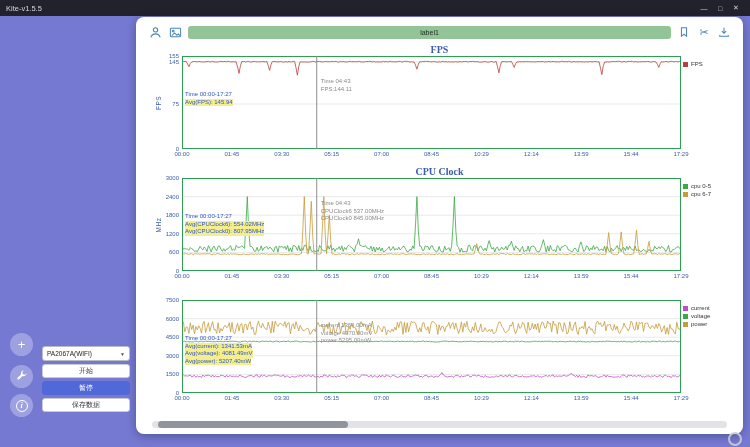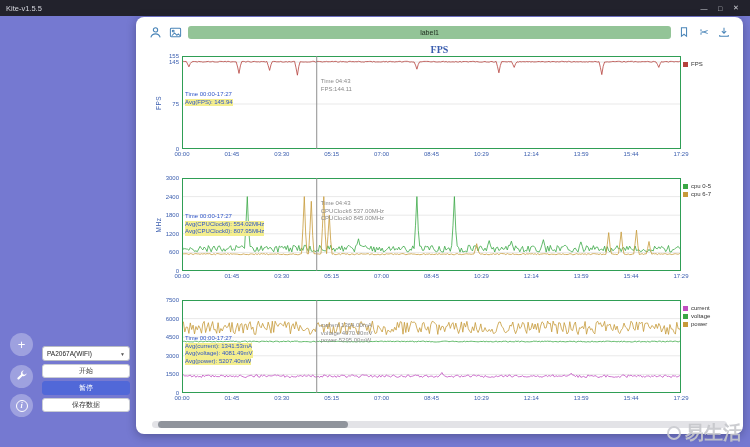--- a/index.html
+++ b/index.html
@@ -120,20 +120,21 @@
             <span class="cursor-line">FPS:144.11</span>
           </div></div>
       <div class="chart-legend">
           <div class="legend-item">
             <span class="legend-swatch" style="background: rgb(181, 65, 60);"></span>
             <span>FPS</span>
           </div>
         </div>
     </section>
     <section class="chart-section">
+      <h3 class="chart-title">CPU Clock</h3>
       <div class="chart-body"><svg width="499" height="93">
             <line x1="0" y1="74.4" x2="499" y2="74.4" stroke="#e9e9e9" stroke-width="1"></line>
             <line x1="0" y1="55.8" x2="499" y2="55.8" stroke="#e9e9e9" stroke-width="1"></line>
             <line x1="0" y1="37.2" x2="499" y2="37.2" stroke="#e9e9e9" stroke-width="1"></line>
             <line x1="0" y1="18.599999999999994" x2="499" y2="18.599999999999994" stroke="#e9e9e9" stroke-width="1"></line>
             <polyline points="0.0,68.1 1.4,71.2 2.8,70.6 4.2,71.0 5.6,71.2 6.9,72.3 8.3,69.5 9.7,70.9 11.1,71.4 12.5,73.4 13.9,72.8 15.3,73.7 16.7,71.0 18.1,68.3 19.5,70.5 20.8,71.9 22.2,69.0 23.6,70.6 25.0,73.5 26.4,67.6 27.8,70.3 29.2,73.8 30.6,69.9 32.0,68.0 33.4,70.9 34.7,72.7 36.1,68.5 37.5,67.9 38.9,71.1 40.3,73.3 41.7,70.7 43.1,73.2 44.5,71.1 45.9,70.9 47.3,69.2 48.6,67.7 50.0,72.4 51.4,71.1 52.8,72.4 54.2,67.4 55.6,69.3 57.0,69.3 58.4,69.1 59.8,67.6 61.2,69.2 62.5,70.4 63.9,47.2 65.3,18.6 66.7,52.5 68.1,68.5 69.5,68.5 70.9,70.0 72.3,73.3 73.7,73.2 75.1,69.3 76.4,73.3 77.8,72.0 79.2,67.8 80.6,72.6 82.0,69.9 83.4,69.3 84.8,68.5 86.2,71.2 87.6,69.5 89.0,69.8 90.3,71.9 91.7,73.8 93.1,69.0 94.5,68.5 95.9,74.1 97.3,68.0 98.7,69.2 100.1,68.3 101.5,70.3 102.9,68.3 104.2,71.6 105.6,67.5 107.0,73.4 108.4,69.9 109.8,73.9 111.2,67.5 112.6,67.8 114.0,68.9 115.4,72.5 116.8,67.5 118.1,73.0 119.5,69.9 120.9,72.4 122.3,67.4 123.7,67.3 125.1,71.0 126.5,73.6 127.9,68.0 129.3,73.1 130.7,73.4 132.0,72.3 133.4,74.0 134.8,71.9 136.2,73.6 137.6,67.3 139.0,69.7 140.4,72.2 141.8,72.5 143.2,73.0 144.6,71.8 145.9,67.8 147.3,71.2 148.7,67.3 150.1,72.0 151.5,70.1 152.9,73.4 154.3,70.6 155.7,71.2 157.1,68.7 158.5,71.8 159.8,67.8 161.2,73.3 162.6,69.4 164.0,71.5 165.4,68.5 166.8,67.3 168.2,68.7 169.6,69.6 171.0,70.8 172.4,73.8 173.7,68.0 175.1,66.2 176.5,60.8 177.9,67.2 179.3,67.7 180.7,68.4 182.1,68.6 183.5,67.6 184.9,69.8 186.3,70.5 187.6,71.3 189.0,68.2 190.4,73.1 191.8,68.9 193.2,74.0 194.6,69.4 196.0,72.0 197.4,69.2 198.8,72.9 200.2,70.1 201.5,73.9 202.9,73.2 204.3,71.8 205.7,70.6 207.1,68.7 208.5,72.5 209.9,70.8 211.3,68.5 212.7,72.2 214.1,70.5 215.4,71.8 216.8,69.1 218.2,72.0 219.6,70.5 221.0,68.4 222.4,68.6 223.8,71.5 225.2,73.8 226.6,73.6 228.0,71.2 229.3,72.3 230.7,67.9 232.1,70.6 233.5,47.2 234.9,18.6 236.3,52.5 237.7,68.1 239.1,68.3 240.5,72.4 241.9,72.2 243.2,68.0 244.6,68.8 246.0,68.5 247.4,72.0 248.8,68.2 250.2,67.6 251.6,70.8 253.0,72.9 254.4,73.7 255.8,73.0 257.1,68.4 258.5,72.9 259.9,73.9 261.3,74.0 262.7,68.2 264.1,72.1 265.5,70.6 266.9,69.8 268.3,73.3 269.7,67.5 271.0,47.2 272.4,18.6 273.8,52.5 275.2,67.9 276.6,69.6 278.0,74.1 279.4,70.1 280.8,74.0 282.2,73.6 283.6,73.2 284.9,74.0 286.3,67.4 287.7,67.4 289.1,71.4 290.5,72.9 291.9,68.0 293.3,67.8 294.7,68.8 296.1,73.0 297.5,68.8 298.8,68.0 300.2,70.5 301.6,72.7 303.0,70.1 304.4,72.8 305.8,67.1 307.2,62.6 308.6,67.9 310.0,71.1 311.4,69.4 312.7,74.0 314.1,69.9 315.5,69.1 316.9,72.5 318.3,71.6 319.7,69.1 321.1,71.3 322.5,71.0 323.9,68.3 325.3,72.0 326.6,67.4 328.0,67.3 329.4,63.2 330.8,68.1 332.2,72.5 333.6,67.8 335.0,70.2 336.4,70.7 337.8,73.8 339.2,70.6 340.5,68.4 341.9,73.9 343.3,72.4 344.7,73.1 346.1,68.1 347.5,73.6 348.9,68.9 350.3,68.2 351.7,68.1 353.1,69.7 354.4,73.1 355.8,73.6 357.2,73.9 358.6,71.0 360.0,66.6 361.4,61.7 362.8,67.5 364.2,74.1 365.6,68.1 367.0,73.2 368.3,67.4 369.7,71.4 371.1,72.7 372.5,71.7 373.9,73.8 375.3,67.6 376.7,69.0 378.1,72.8 379.5,68.9 380.9,68.9 382.2,67.5 383.6,67.4 385.0,68.8 386.4,72.0 387.8,72.2 389.2,73.7 390.6,73.8 392.0,70.7 393.4,70.2 394.8,72.7 396.1,73.9 397.5,67.6 398.9,63.9 400.3,68.3 401.7,73.6 403.1,72.3 404.5,67.8 405.9,68.8 407.3,72.8 408.7,69.9 410.0,71.6 411.4,67.6 412.8,71.3 414.2,69.1 415.6,69.1 417.0,72.6 418.4,71.6 419.8,71.0 421.2,72.7 422.6,68.2 423.9,73.7 425.3,68.6 426.7,72.8 428.1,73.9 429.5,70.3 430.9,72.8 432.3,71.6 433.7,70.0 435.1,67.7 436.5,70.9 437.8,70.1 439.2,73.6 440.6,69.8 442.0,69.7 443.4,72.6 444.8,68.4 446.2,71.6 447.6,68.1 449.0,70.5 450.4,71.9 451.7,72.5 453.1,68.0 454.5,72.6 455.9,72.0 457.3,72.1 458.7,73.7 460.1,72.9 461.5,71.3 462.9,72.8 464.3,73.5 465.6,73.5 467.0,71.3 468.4,73.3 469.8,72.1 471.2,73.0 472.6,68.2 474.0,70.4 475.4,70.8 476.8,68.8 478.2,70.6 479.5,68.4 480.9,69.6 482.3,70.5 483.7,73.6 485.1,71.3 486.5,67.5 487.9,73.9 489.3,74.0 490.7,71.6 492.1,71.6 493.4,70.2 494.8,69.4 496.2,68.4 497.6,70.4 499.0,71.6 " fill="none" stroke="#3aa845" stroke-width="0.8"></polyline>
             <polyline points="0.0,75.6 1.4,75.8 2.8,75.8 4.2,75.7 5.6,76.0 6.9,76.5 8.3,75.6 9.7,75.8 11.1,76.6 12.5,75.8 13.9,75.6 15.3,75.9 16.7,75.9 18.1,76.3 19.5,75.7 20.8,76.1 22.2,75.6 23.6,76.1 25.0,75.6 26.4,75.8 27.8,75.6 29.2,76.5 30.6,76.5 32.0,75.7 33.4,76.7 34.7,75.6 36.1,75.6 37.5,76.0 38.9,76.3 40.3,76.2 41.7,76.0 43.1,75.8 44.5,76.5 45.9,75.5 47.3,76.6 48.6,75.6 50.0,76.2 51.4,75.9 52.8,76.0 54.2,76.1 55.6,76.2 57.0,76.5 58.4,76.6 59.8,76.5 61.2,75.9 62.5,76.2 63.9,76.5 65.3,76.4 66.7,76.7 68.1,76.0 69.5,75.9 70.9,76.1 72.3,76.6 73.7,75.6 75.1,76.6 76.4,75.6 77.8,76.5 79.2,75.5 80.6,76.0 82.0,75.6 83.4,76.4 84.8,75.6 86.2,76.7 87.6,76.2 89.0,76.1 90.3,76.1 91.7,76.2 93.1,75.9 94.5,76.3 95.9,75.5 97.3,76.3 98.7,76.4 100.1,76.5 101.5,76.0 102.9,76.6 104.2,76.6 105.6,76.7 107.0,76.3 108.4,76.1 109.8,76.2 111.2,75.7 112.6,76.4 114.0,76.3 115.4,76.7 116.8,76.6 118.1,76.0 119.5,75.6 120.9,50.2 122.3,18.6 123.7,56.0 125.1,75.7 126.5,75.8 127.9,52.3 129.3,23.3 130.7,57.6 132.0,75.7 133.4,75.7 134.8,76.0 136.2,75.9 137.6,76.2 139.0,75.6 140.4,50.2 141.8,18.6 143.2,56.0 144.6,75.7 145.9,58.6 147.3,37.2 148.7,62.5 150.1,76.2 151.5,75.7 152.9,76.6 154.3,76.6 155.7,76.2 157.1,75.7 158.5,76.7 159.8,75.6 161.2,75.6 162.6,75.7 164.0,76.3 165.4,75.7 166.8,76.6 168.2,76.7 169.6,75.9 171.0,76.1 172.4,76.7 173.7,76.2 175.1,75.6 176.5,76.4 177.9,76.1 179.3,75.6 180.7,76.0 182.1,76.0 183.5,76.1 184.9,75.8 186.3,75.6 187.6,76.7 189.0,76.0 190.4,75.9 191.8,76.7 193.2,76.6 194.6,76.6 196.0,76.1 197.4,76.7 198.8,76.6 200.2,75.8 201.5,76.5 202.9,76.6 204.3,75.8 205.7,76.0 207.1,76.0 208.5,75.7 209.9,75.7 211.3,76.6 212.7,75.8 214.1,76.3 215.4,75.9 216.8,76.5 218.2,76.1 219.6,75.7 221.0,75.6 222.4,76.1 223.8,76.7 225.2,76.4 226.6,76.0 228.0,76.0 229.3,75.7 230.7,76.1 232.1,76.0 233.5,76.3 234.9,76.5 236.3,76.3 237.7,76.7 239.1,76.5 240.5,76.2 241.9,75.5 243.2,76.6 244.6,76.1 246.0,76.2 247.4,75.8 248.8,76.5 250.2,76.2 251.6,76.5 253.0,76.4 254.4,75.8 255.8,76.5 257.1,75.5 258.5,76.3 259.9,76.2 261.3,76.1 262.7,76.1 264.1,76.3 265.5,75.6 266.9,76.6 268.3,76.3 269.7,76.0 271.0,76.7 272.4,76.7 273.8,76.0 275.2,75.5 276.6,76.4 278.0,76.1 279.4,76.6 280.8,76.4 282.2,76.2 283.6,75.9 284.9,75.8 286.3,76.1 287.7,76.0 289.1,76.3 290.5,76.1 291.9,76.0 293.3,71.4 294.7,65.7 296.1,72.5 297.5,75.5 298.8,76.2 300.2,75.8 301.6,76.4 303.0,76.6 304.4,76.0 305.8,76.6 307.2,76.7 308.6,76.2 310.0,76.3 311.4,75.6 312.7,76.4 314.1,76.1 315.5,75.6 316.9,76.7 318.3,75.6 319.7,75.5 321.1,75.7 322.5,75.8 323.9,76.6 325.3,75.5 326.6,76.1 328.0,76.3 329.4,76.4 330.8,75.6 332.2,76.4 333.6,76.3 335.0,76.3 336.4,76.6 337.8,76.5 339.2,76.5 340.5,75.7 341.9,75.6 343.3,76.6 344.7,75.8 346.1,76.1 347.5,75.7 348.9,76.0 350.3,75.6 351.7,76.3 353.1,75.7 354.4,76.6 355.8,75.5 357.2,76.6 358.6,76.1 360.0,76.0 361.4,75.8 362.8,75.7 364.2,76.0 365.6,75.8 367.0,76.7 368.3,76.4 369.7,76.1 371.1,76.3 372.5,76.3 373.9,76.7 375.3,76.2 376.7,75.9 378.1,76.0 379.5,76.5 380.9,75.7 382.2,76.4 383.6,76.4 385.0,76.5 386.4,76.3 387.8,75.7 389.2,75.9 390.6,76.7 392.0,76.6 393.4,76.1 394.8,75.6 396.1,76.3 397.5,76.0 398.9,76.3 400.3,75.7 401.7,76.3 403.1,75.8 404.5,76.7 405.9,75.7 407.3,76.0 408.7,76.6 410.0,75.9 411.4,75.6 412.8,75.7 414.2,76.0 415.6,76.0 417.0,76.5 418.4,75.7 419.8,76.7 421.2,76.1 422.6,76.5 423.9,76.3 425.3,66.4 426.7,54.6 428.1,68.6 429.5,75.8 430.9,76.0 432.3,76.4 433.7,76.3 435.1,76.7 436.5,75.5 437.8,66.1 439.2,53.9 440.6,68.3 442.0,76.0 443.4,76.4 444.8,76.5 446.2,75.9 447.6,76.6 449.0,76.5 450.4,76.1 451.7,76.0 453.1,65.3 454.5,52.1 455.9,67.7 457.3,76.5 458.7,76.2 460.1,75.6 461.5,76.5 462.9,75.8 464.3,75.9 465.6,70.5 467.0,63.5 468.4,71.7 469.8,76.2 471.2,75.5 472.6,75.9 474.0,75.6 475.4,76.6 476.8,75.5 478.2,76.2 479.5,75.9 480.9,76.2 482.3,75.7 483.7,75.7 485.1,76.4 486.5,76.2 487.9,75.8 489.3,76.5 490.7,76.4 492.1,75.9 493.4,75.7 494.8,76.0 496.2,76.2 497.6,75.6 499.0,76.2 " fill="none" stroke="#c79a3a" stroke-width="0.8"></polyline>
             <rect x="0.5" y="0.5" width="498" height="92" fill="none" stroke="#2f9e55" stroke-width="1"></rect>
             <line x1="134.73000000000002" y1="0" x2="134.73000000000002" y2="93" stroke="#8f8f8f" stroke-width="1"></line>
           </svg><span class="ytick" style="top: 93px;">0</span><span class="ytick" style="top: 74.4px;">600</span><span class="ytick" style="top: 55.8px;">1200</span><span class="ytick" style="top: 37.2px;">1800</span><span class="ytick" style="top: 18.6px;">2400</span><span class="ytick" style="top: 0px;">3000</span><span class="xtick" style="left: 0%;">00:00</span><span class="xtick" style="left: 10%;">01:45</span><span class="xtick" style="left: 20%;">03:30</span><span class="xtick" style="left: 30%;">05:15</span><span class="xtick" style="left: 40%;">07:00</span><span class="xtick" style="left: 50%;">08:45</span><span class="xtick" style="left: 60%;">10:29</span><span class="xtick" style="left: 70%;">12:14</span><span class="xtick" style="left: 80%;">13:59</span><span class="xtick" style="left: 90%;">15:44</span><span class="xtick" style="left: 100%;">17:29</span><span class="ylabel">MHz</span><div class="summary-tip">
@@ -216,14 +217,13 @@
 <div class="panel-select">
   <span>PA2067A(WIFI)</span>
   <span class="arrow">▼</span>
 </div>
 <button class="panel-btn btn-light btn-start">开始</button>
 <button class="panel-btn btn-primary btn-pause">暂停</button>
 <button class="panel-btn btn-light btn-save">保存数据</button>
 
 <div class="watermark">
   <span class="wm-ring"></span>
-  <span class="wm-text">易生活</span>
 </div>
 
 </body></html>

